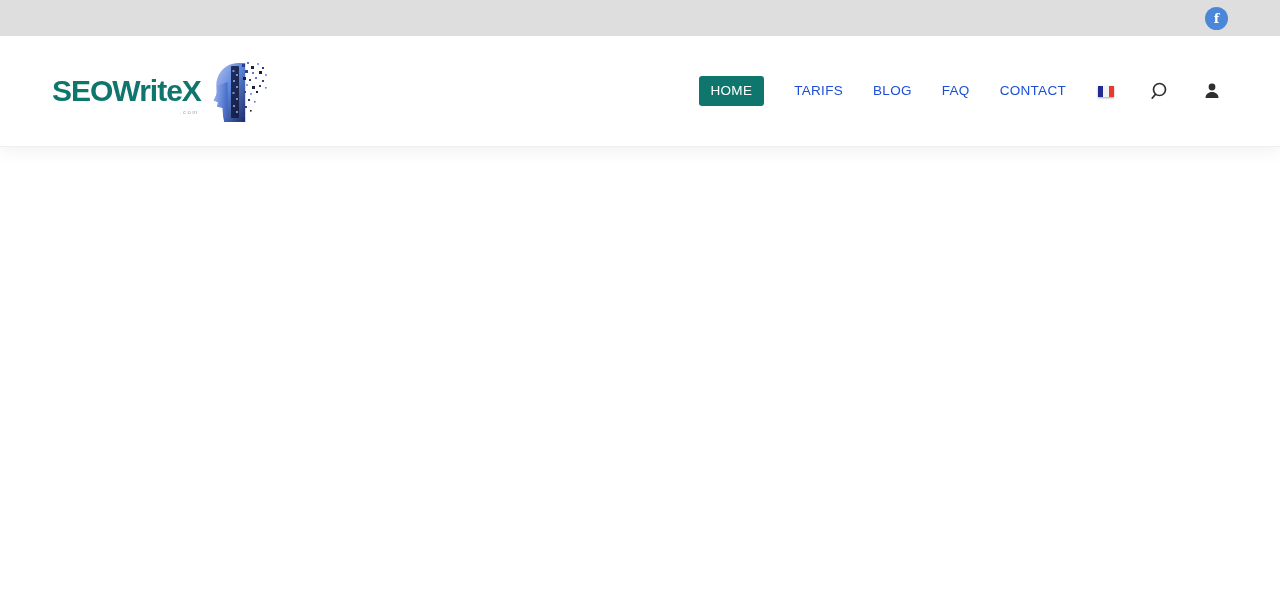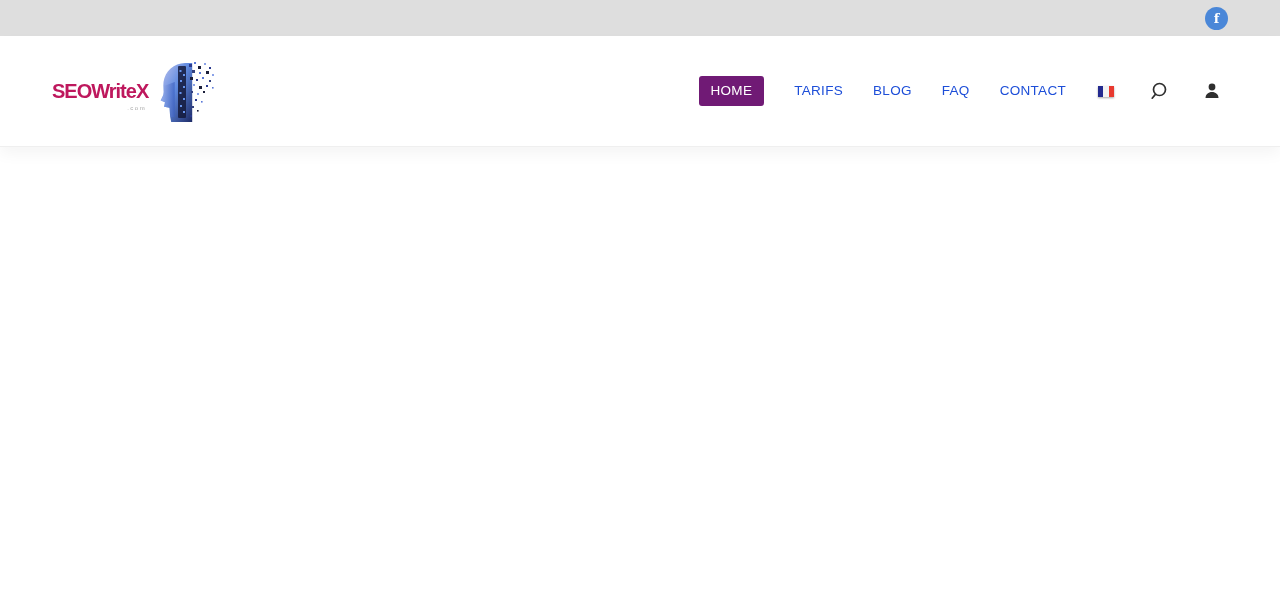--- a/index.html
+++ b/index.html
@@ -47,24 +47,24 @@
   }
 
   .logo {
     display: flex;
     align-items: center;
     cursor: pointer;
     text-decoration: none;
   }
   .logo-text-wrap { position: relative; }
   .logo-text {
-    font-size: 20px;
+    font-size: 30px;
     font-weight: 800;
     letter-spacing: -1px;
-    color: #be185d;
+    color: #0f766e;
     line-height: 1;
   }
   .logo-suffix {
     position: absolute;
     right: 2px;
     bottom: -9px;
     font-size: 6px;
     letter-spacing: 1.5px;
     color: #a9a9a9;
   }
@@ -79,21 +79,21 @@
   .nav-link {
     font-size: 13.5px;
     font-weight: 500;
     color: #1d4ed8;
     letter-spacing: 0.3px;
     text-decoration: none;
     cursor: pointer;
     line-height: 1;
   }
   .nav-link.active {
-    background: #701a75;
+    background: #0f766e;
     color: #ffffff;
     padding: 8px 12px;
     border-radius: 3px;
   }
 
   .flag {
     width: 16px; height: 11px;
     display: flex;
     box-shadow: 0 1px 2px rgba(0,0,0,0.35);
     cursor: pointer;

